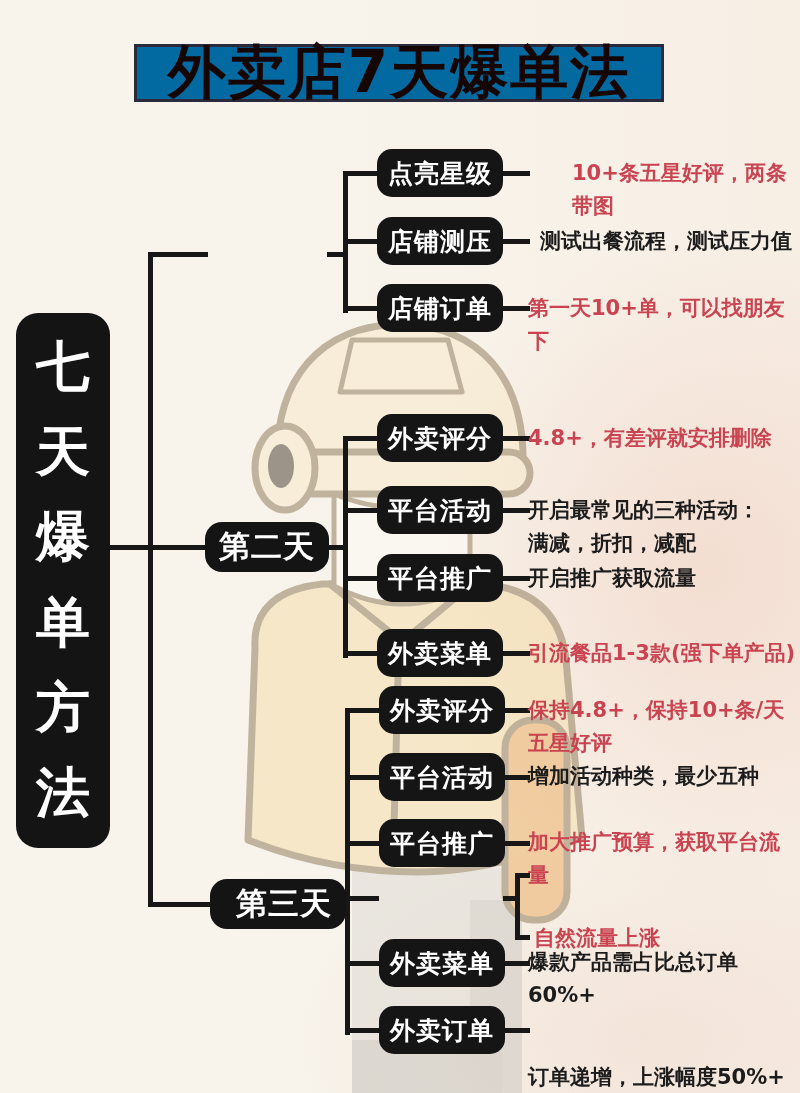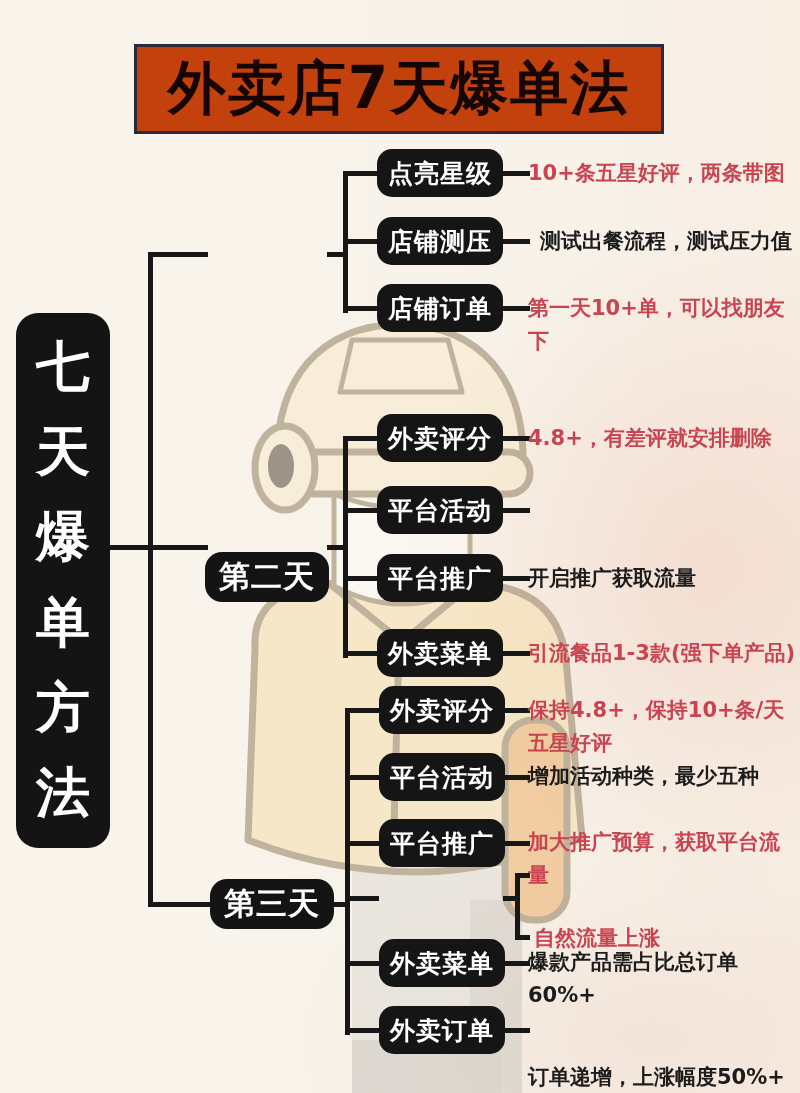--- a/index.html
+++ b/index.html
@@ -11,22 +11,22 @@
   #canvas{position:absolute;inset:0;width:800px;height:1093px;}
   .tint{position:absolute;inset:0;z-index:0;
     background:
       radial-gradient(ellipse 420px 480px at 88% 52%, rgba(228,150,128,0.20), rgba(228,150,128,0) 70%),
       radial-gradient(ellipse 500px 300px at 80% 95%, rgba(210,140,120,0.12), rgba(210,140,120,0) 70%),
       linear-gradient(90deg,#f8f4ec 0%,#f8f3ea 55%,#f7eee4 100%);
   }
   .watermark{position:absolute;left:0;top:0;z-index:1;opacity:0.5;}
   .line{position:absolute;background:#171717;z-index:2;}
   .titlebox{
-    position:absolute;left:134px;top:44px;width:530px;height:90px;z-index:3;
-    background:#c2410c;border:3px solid #2a2a3c;box-sizing:border-box;
+    position:absolute;left:134px;top:44px;width:530px;height:58px;z-index:3;
+    background:#0369a1;border:3px solid #2a2a3c;box-sizing:border-box;
     display:flex;align-items:center;justify-content:center;
     color:#150503;font-size:58px;font-weight:bold;letter-spacing:2px;
   }
   .rootbox{
     position:absolute;left:16px;top:313px;width:94px;height:535px;z-index:3;
     background:#141414;border-radius:22px;color:#fff;
     display:flex;flex-direction:column;align-items:center;justify-content:space-around;
     padding:12px 0;box-sizing:border-box;font-size:54px;font-weight:bold;
   }
   .daybox{
@@ -84,57 +84,59 @@
     <span>单</span>
     <span>方</span>
     <span>法</span>
   </div>
 
   <div class="line" style="left:108px;top:545px;width:100px;height:5px;"></div>
   <div class="line" style="left:148px;top:252px;width:5px;height:655px;"></div>
   <div class="line" style="left:150px;top:252px;width:58px;height:5px;"></div>
   <div class="line" style="left:150px;top:902px;width:63px;height:5px;"></div>
 
-  <div class="daybox" style="left:205px;top:522px;margin-top:30px;">第二天</div>
-  <div class="daybox" style="left:210px;top:879px;">第三天</div>
+  <div class="daybox" style="left:205px;top:522px;">第二天</div>
+  <div class="daybox" style="left:210px;top:879px;padding-left:12px;">第三天</div>
 
   <div class="line" style="left:327px;top:252px;width:21px;height:5px;"></div>
   <div class="line" style="left:343px;top:171px;width:5px;height:142px;"></div>
   <div class="line" style="left:346px;top:171px;width:31px;height:5px;"></div>
   <div class="line" style="left:346px;top:239px;width:31px;height:5px;"></div>
   <div class="line" style="left:346px;top:306px;width:31px;height:5px;"></div>
   <div class="line" style="left:501px;top:171px;width:29px;height:5px;"></div>
   <div class="line" style="left:501px;top:239px;width:29px;height:5px;"></div>
   <div class="line" style="left:501px;top:306px;width:29px;height:5px;"></div>
 
   <div class="childbox" style="left:377px;top:149px;">点亮星级</div>
   <div class="childbox" style="left:377px;top:217px;">店铺测压</div>
   <div class="childbox" style="left:377px;top:284px;">店铺订单</div>
 
-  <div class="note red" style="top:157px;">10+条五星好评，两条带图</div>
+  <div class="note red" style="top:157px;margin-left:44px;">10+条五星好评，两条带图</div>
   <div class="note dark" style="top:225px;margin-left:12px;">测试出餐流程，测试压力值</div>
   <div class="note red" style="top:292px;">第一天10+单，可以找朋友下</div>
 
   <div class="line" style="left:327px;top:545px;width:21px;height:5px;"></div>
   <div class="line" style="left:343px;top:436px;width:5px;height:222px;"></div>
   <div class="line" style="left:346px;top:436px;width:31px;height:5px;"></div>
   <div class="line" style="left:346px;top:508px;width:31px;height:5px;"></div>
   <div class="line" style="left:346px;top:576px;width:31px;height:5px;"></div>
   <div class="line" style="left:346px;top:651px;width:31px;height:5px;"></div>
   <div class="line" style="left:501px;top:436px;width:29px;height:5px;"></div>
   <div class="line" style="left:501px;top:508px;width:29px;height:5px;"></div>
   <div class="line" style="left:501px;top:576px;width:29px;height:5px;"></div>
   <div class="line" style="left:501px;top:651px;width:29px;height:5px;"></div>
 
   <div class="childbox" style="left:377px;top:414px;">外卖评分</div>
   <div class="childbox" style="left:377px;top:486px;">平台活动</div>
   <div class="childbox" style="left:377px;top:554px;">平台推广</div>
   <div class="childbox" style="left:377px;top:629px;">外卖菜单</div>
 
   <div class="note red" style="top:422px;">4.8+，有差评就安排删除</div>
+  <div class="note dark" style="top:494px;">开启最常见的三种活动：
+满减，折扣，减配</div>
   <div class="note dark" style="top:562px;">开启推广获取流量</div>
   <div class="note red" style="top:637px;">引流餐品1-3款(强下单产品)</div>
 
   <div class="line" style="left:330px;top:902px;width:20px;height:5px;"></div>
   <div class="line" style="left:345px;top:708px;width:5px;height:327px;"></div>
   <div class="line" style="left:348px;top:708px;width:31px;height:5px;"></div>
   <div class="line" style="left:348px;top:775px;width:31px;height:5px;"></div>
   <div class="line" style="left:348px;top:841px;width:31px;height:5px;"></div>
   <div class="line" style="left:348px;top:896px;width:31px;height:5px;"></div>
   <div class="line" style="left:348px;top:961px;width:31px;height:5px;"></div>

